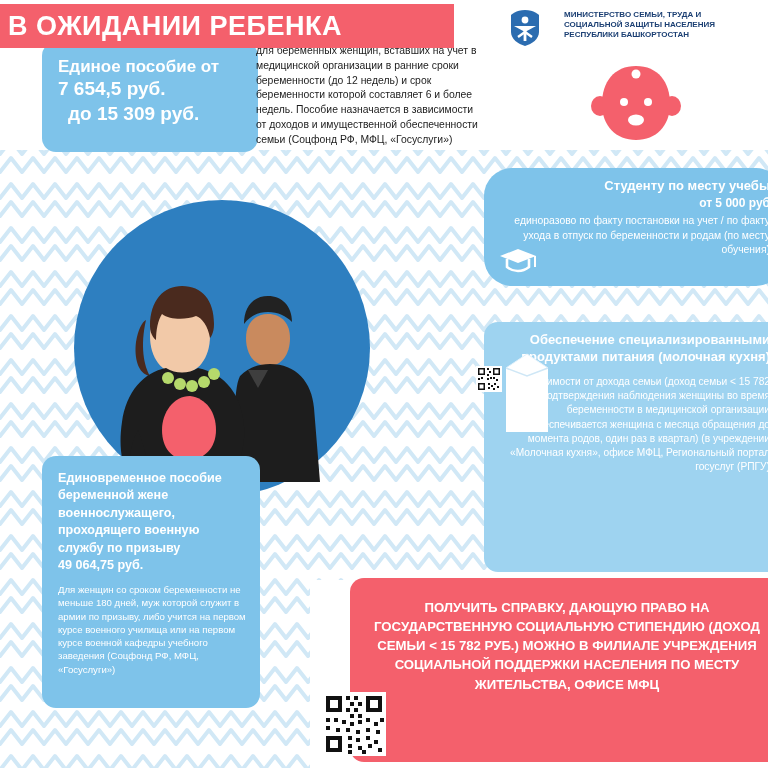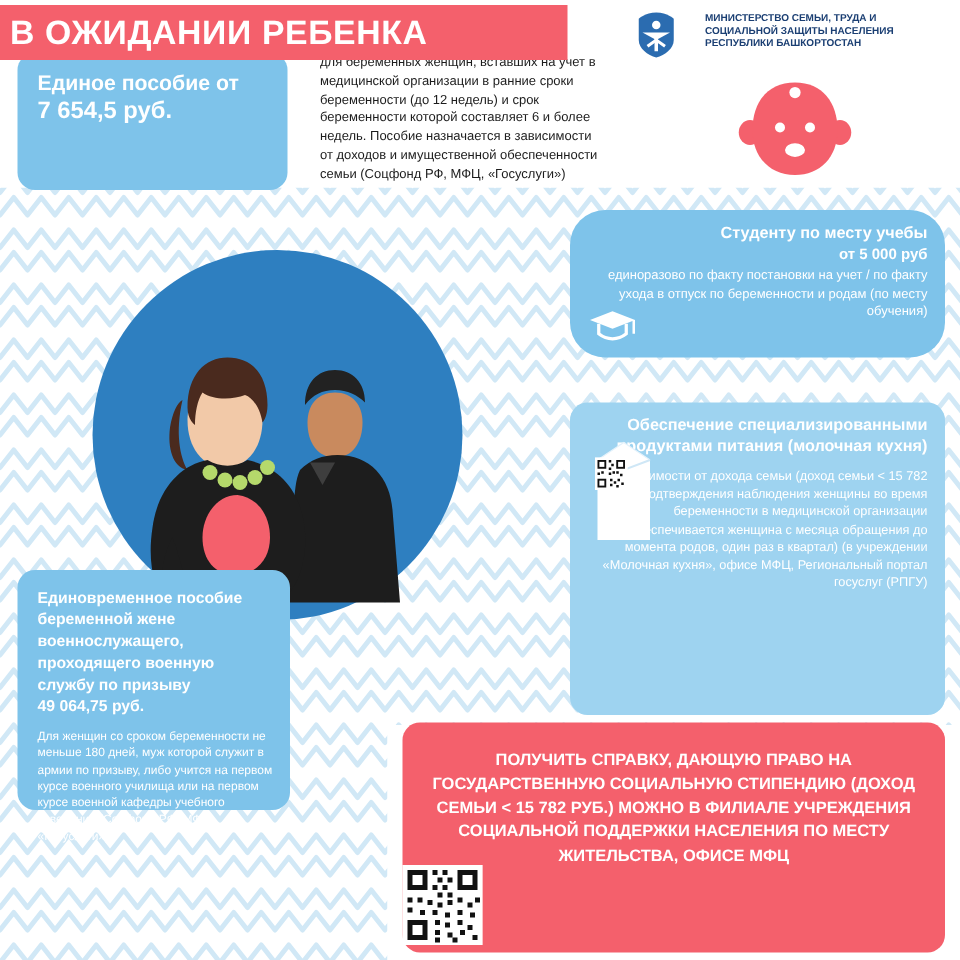--- a/index.html
+++ b/index.html
@@ -80,20 +80,21 @@
     height: 84px;
     z-index: 4;
   }
 
   
   .card {
     position: absolute;
     border-radius: 14px;
     box-sizing: border-box;
     z-index: 3;
+    margin-left: 28px;
   }
   .card-blue { background: #7ec3ea; color: #ffffff; }
   .card-lightblue { background: #9ed3f0; color: #ffffff; }
   .card-red { background: #f4606c; color: #ffffff; }
 
   
   #card-edinoe {
     left: 14px; top: 42px;
     width: 216px; height: 110px;
     padding: 14px 14px 10px 16px;
@@ -141,21 +142,21 @@
   #card-milk .m2 { font-size: 10.2px; line-height: 1.4; margin-top: 9px; }
   #card-milk .milk-box {
     position: absolute;
     left: 14px; top: 28px;
     width: 58px; height: 86px;
   }
 
   
   #card-military {
     left: 14px; top: 456px;
-    width: 218px; height: 192px;
+    width: 218px; height: 252px;
     padding: 14px 14px 10px 16px;
   }
   #card-military .v1 { font-size: 12.6px; font-weight: bold; line-height: 1.38; }
   #card-military .v2 { font-size: 12.6px; font-weight: bold; line-height: 1.38; }
   #card-military .v3 { font-size: 9.6px; line-height: 1.38; margin-top: 9px; }
 
   
   #card-spravka {
     left: 322px; top: 578px;
     width: 434px; height: 184px;
@@ -233,20 +234,21 @@
     <circle cx="36" cy="40" r="4" fill="#ffffff"></circle>
     <circle cx="60" cy="40" r="4" fill="#ffffff"></circle>
     <ellipse cx="48" cy="58" rx="8" ry="5.5" fill="#ffffff"></ellipse>
     <circle cx="48" cy="12" r="4.5" fill="#ffffff"></circle>
   </svg>
 </div>
 
 <div class="card card-blue" id="card-edinoe">
   <div class="l1">Единое пособие от</div>
   <div class="l2">7 654,5 руб.</div>
+  <div class="l3">до 15 309 руб.</div>
 </div>
 <div id="text-edinoe">для беременных женщин, вставших на учет в медицинской организации в ранние сроки беременности (до 12 недель) и срок беременности которой составляет 6 и более недель. Пособие назначается в зависимости от доходов и имущественной обеспеченности семьи (Соцфонд РФ, МФЦ, «Госуслуги»)</div>
 
 <div class="card card-blue" id="card-student">
   <div class="cap-icon">
     <svg viewBox="0 0 40 28" width="40" height="28" xmlns="http://www.w3.org/2000/svg">
       <path d="M20 3 L38 10 L20 17 L2 10 Z" fill="#ffffff"></path>
       <path d="M9 13 L9 21 C9 21 14 25 20 25 C26 25 31 21 31 21 L31 13" fill="none" stroke="#ffffff" stroke-width="2.6"></path>
       <line x1="37" y1="10" x2="37" y2="21" stroke="#ffffff" stroke-width="2"></line>
     </svg>

